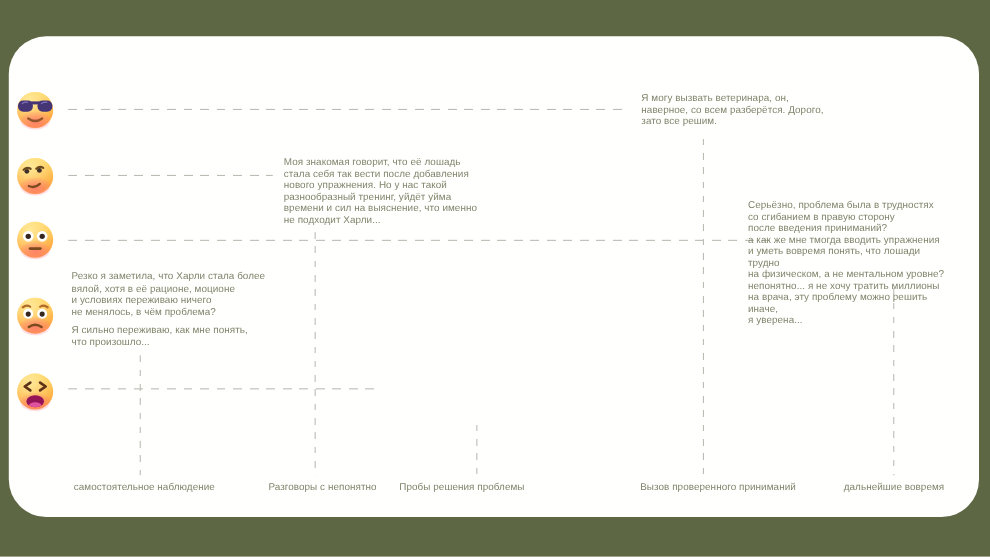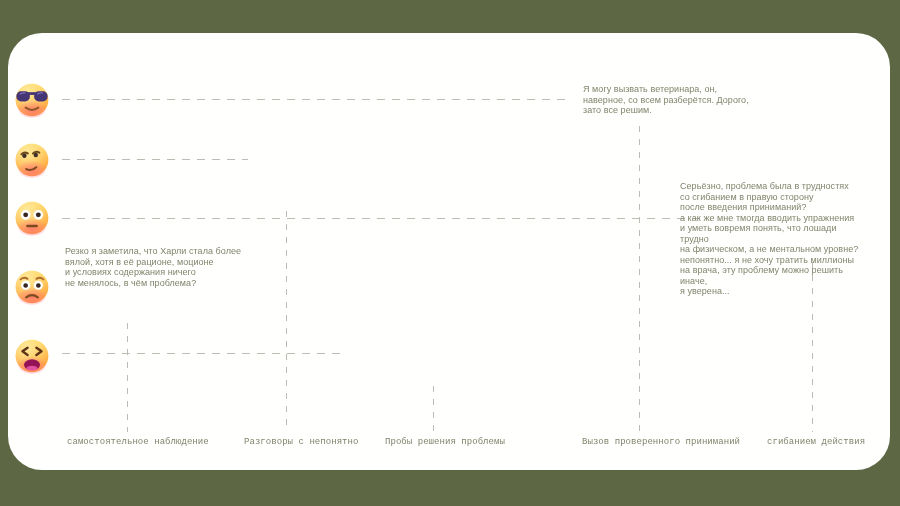--- a/index.html
+++ b/index.html
@@ -18,21 +18,21 @@
   .hline{position:absolute;height:1px;
     background:repeating-linear-gradient(to right,#bcbcb5 0 8px,transparent 8px 15px);}
   .vline{position:absolute;width:1px;
     background:repeating-linear-gradient(to bottom,#bcbcb5 0 6px,transparent 6px 13px);}
   .note{
     position:absolute;white-space:pre-line;
     font-size:9px;line-height:10.5px;color:#81846b;letter-spacing:0.05px;
   }
   .stage-label{
     position:absolute;top:437px;
-    font-size:9px;line-height:11px;color:#81846b;letter-spacing:0.05px;white-space:nowrap;font-family:Liberation Mono, monospace;
+    font-size:9px;line-height:11px;color:#81846b;letter-spacing:0.05px;white-space:nowrap;
   }
 </style>
 </head>
 <body>
 
 <div class="stage">
 
   <svg width="0" height="0" style="position:absolute" aria-hidden="true">
     <defs>
       <linearGradient id="fg" x1="0" y1="0" x2="0" y2="1">
@@ -132,33 +132,41 @@
 
   <div class="vline" style="left:127px;top:323px;height:109px"></div>
   <div class="vline" style="left:286px;top:211px;height:221px"></div>
   <div class="vline" style="left:433px;top:386px;height:46px"></div>
   <div class="vline" style="left:639px;top:126px;height:306px"></div>
   <div class="vline" style="left:812px;top:262px;height:170px"></div>
 
   <div class="note" style="left:583px;top:84px;width:190px">Я могу вызвать ветеринара, он,
 наверное, со всем разберётся. Дорого,
 зато все решим.</div>
+  <div class="note" style="left:258px;top:142px;width:200px">Моя знакомая говорит, что её лошадь
+стала себя так вести после добавления
+нового упражнения. Но у нас такой
+разнообразный тренинг, уйдёт уйма
+времени и сил на выяснение, что именно
+не подходит Харли...</div>
   <div class="note" style="left:680px;top:181px;width:185px">Серьёзно, проблема была в трудностях
 со сгибанием в правую сторону
 после введения приниманий?
 а как же мне тмогда вводить упражнения
 и уметь вовремя понять, что лошади трудно
 на физическом, а не ментальном уровне?
 непонятно... я не хочу тратить миллионы
 на врача, эту проблему можно решить иначе,
 я уверена...</div>
   <div class="note" style="left:65px;top:246px;width:180px">Резко я заметила, что Харли стала более
 вялой, хотя в её рационе, моционе
-и условиях содержания ничего
+и условиях переживаю ничего
 не менялось, в чём проблема?</div>
+  <div class="note" style="left:65px;top:295px;width:180px">Я сильно переживаю, как мне понять,
+что произошло...</div>
 
   <div class="stage-label" style="left:67px">самостоятельное наблюдение</div>
   <div class="stage-label" style="left:244px">Разговоры с непонятно</div>
-  <div class="stage-label" style="left:385px">Пробы решения проблемы</div>
+  <div class="stage-label" style="left:363px">Пробы решения проблемы</div>
   <div class="stage-label" style="left:582px">Вызов проверенного приниманий</div>
-  <div class="stage-label" style="left:767px">сгибанием действия</div>
+  <div class="stage-label" style="left:767px">дальнейшие вовремя</div>
 
 </div>
 
 </body></html>

